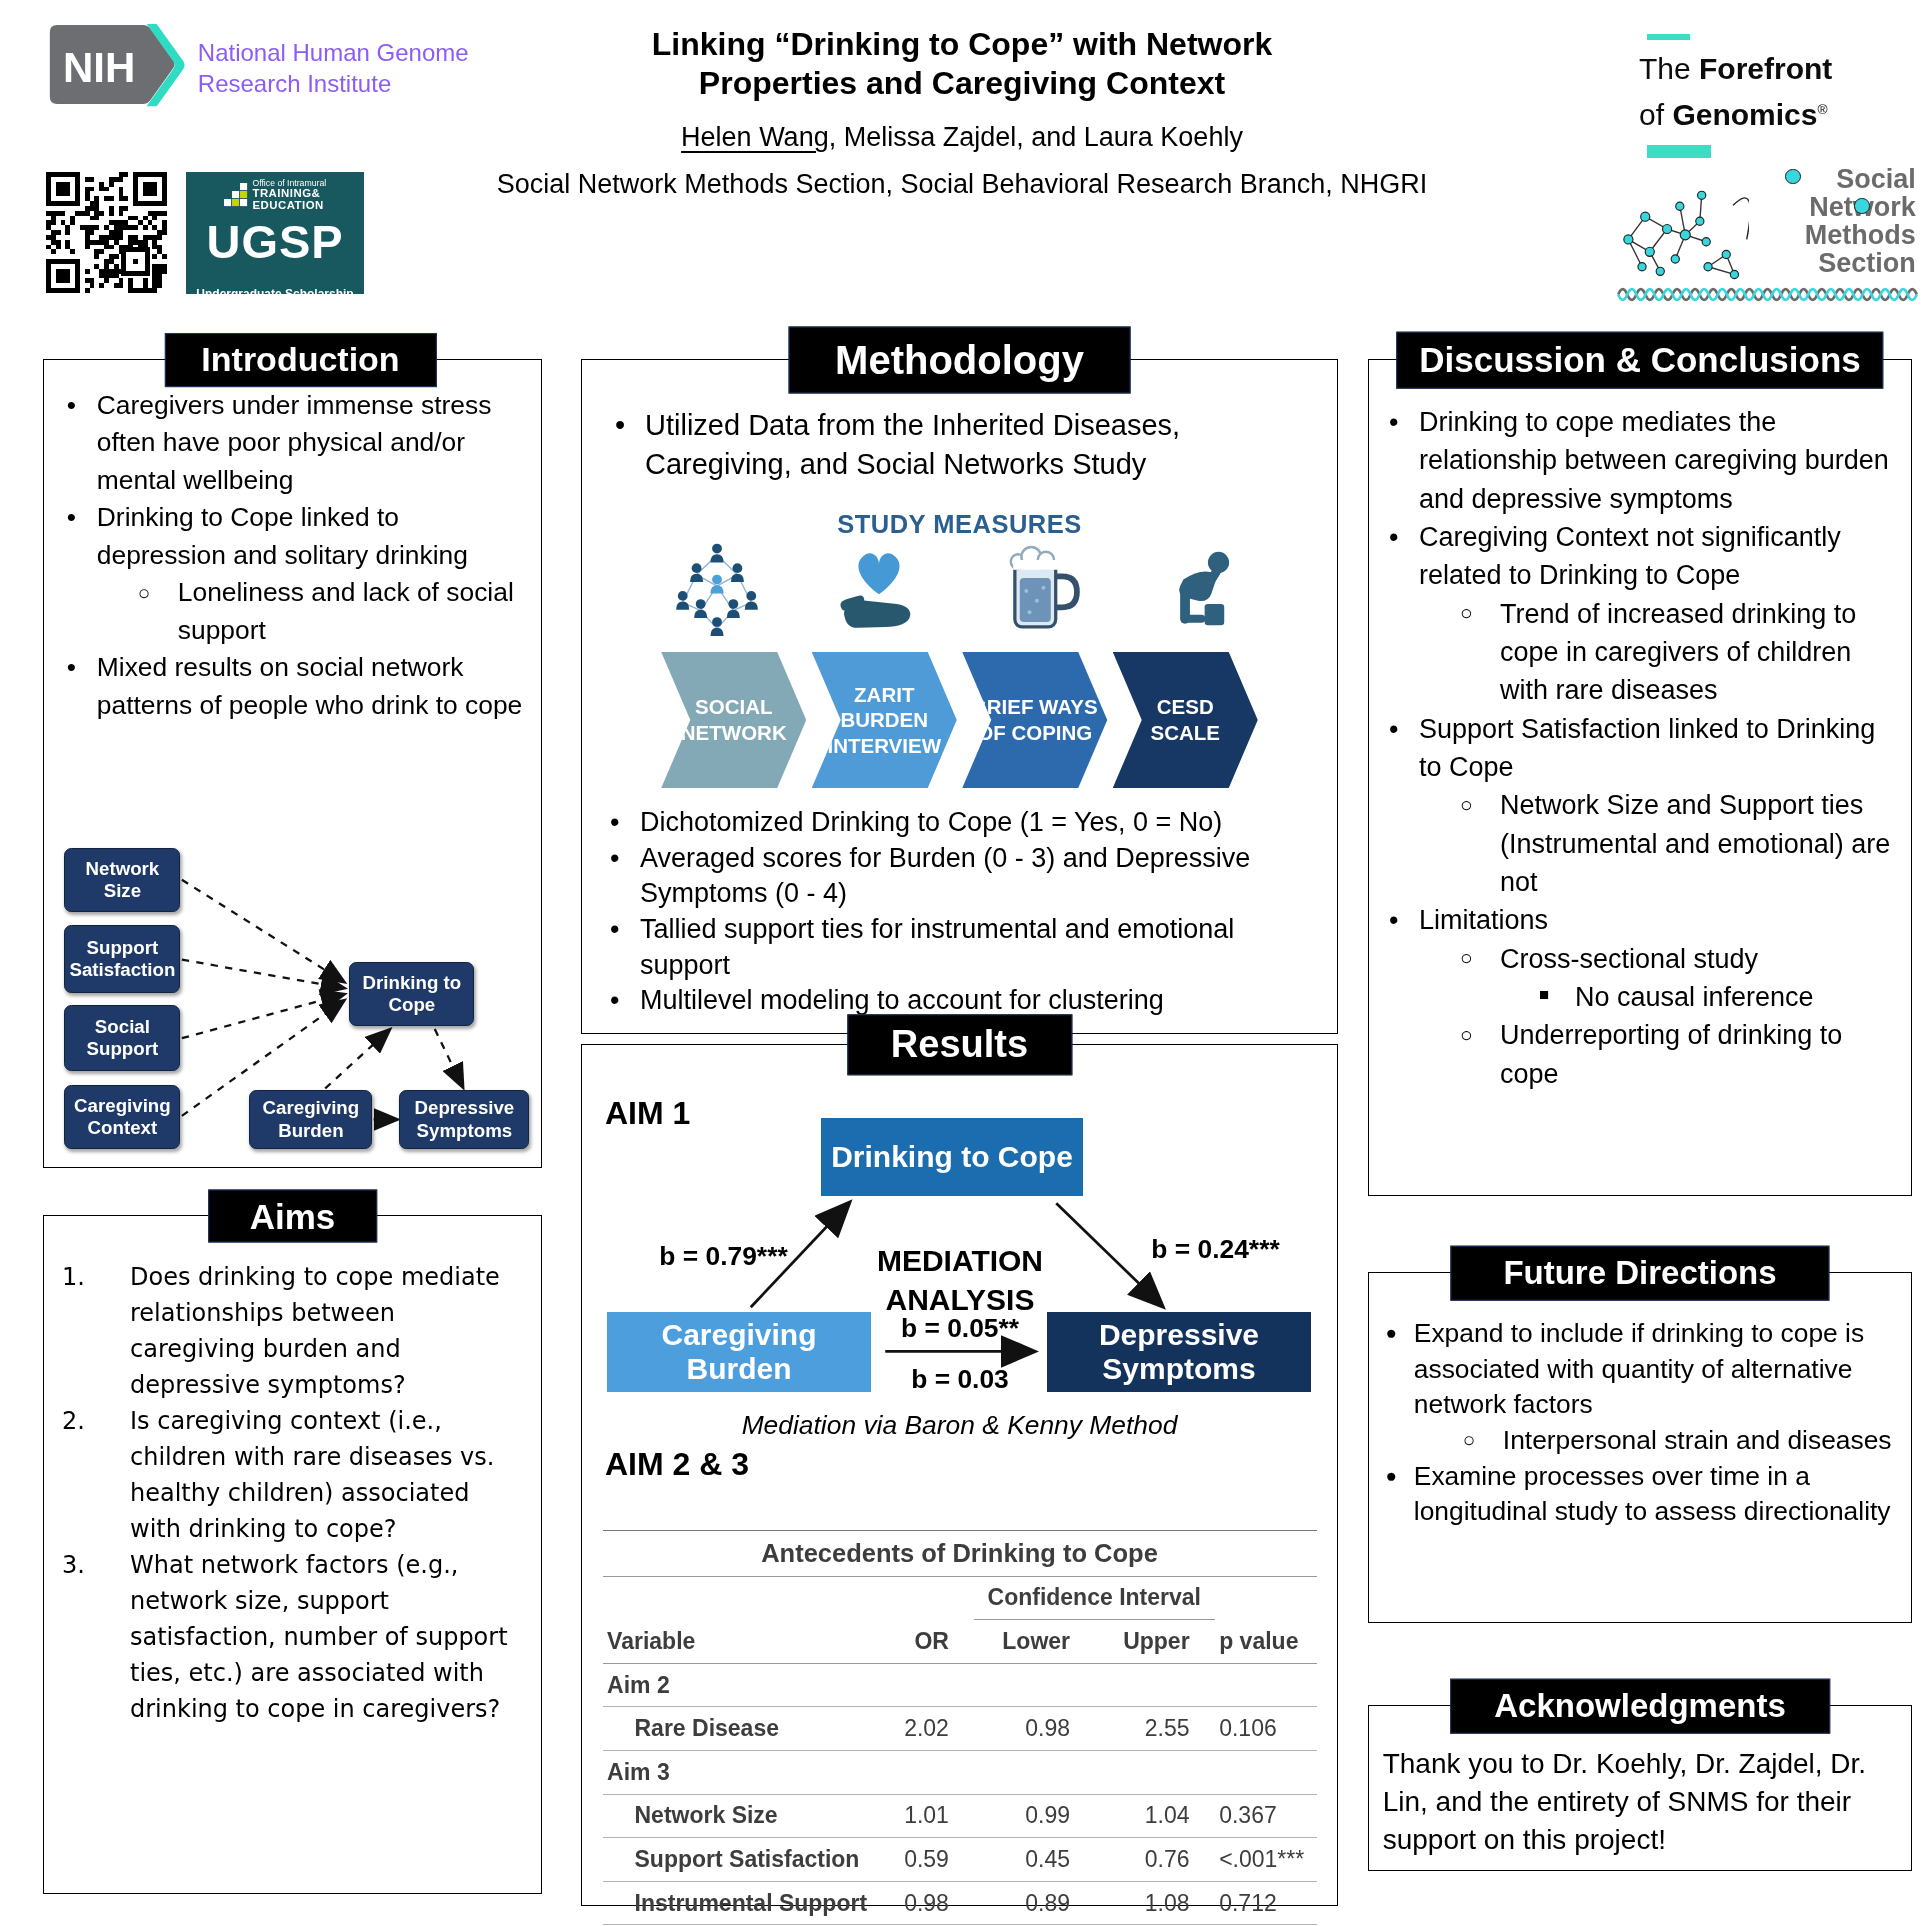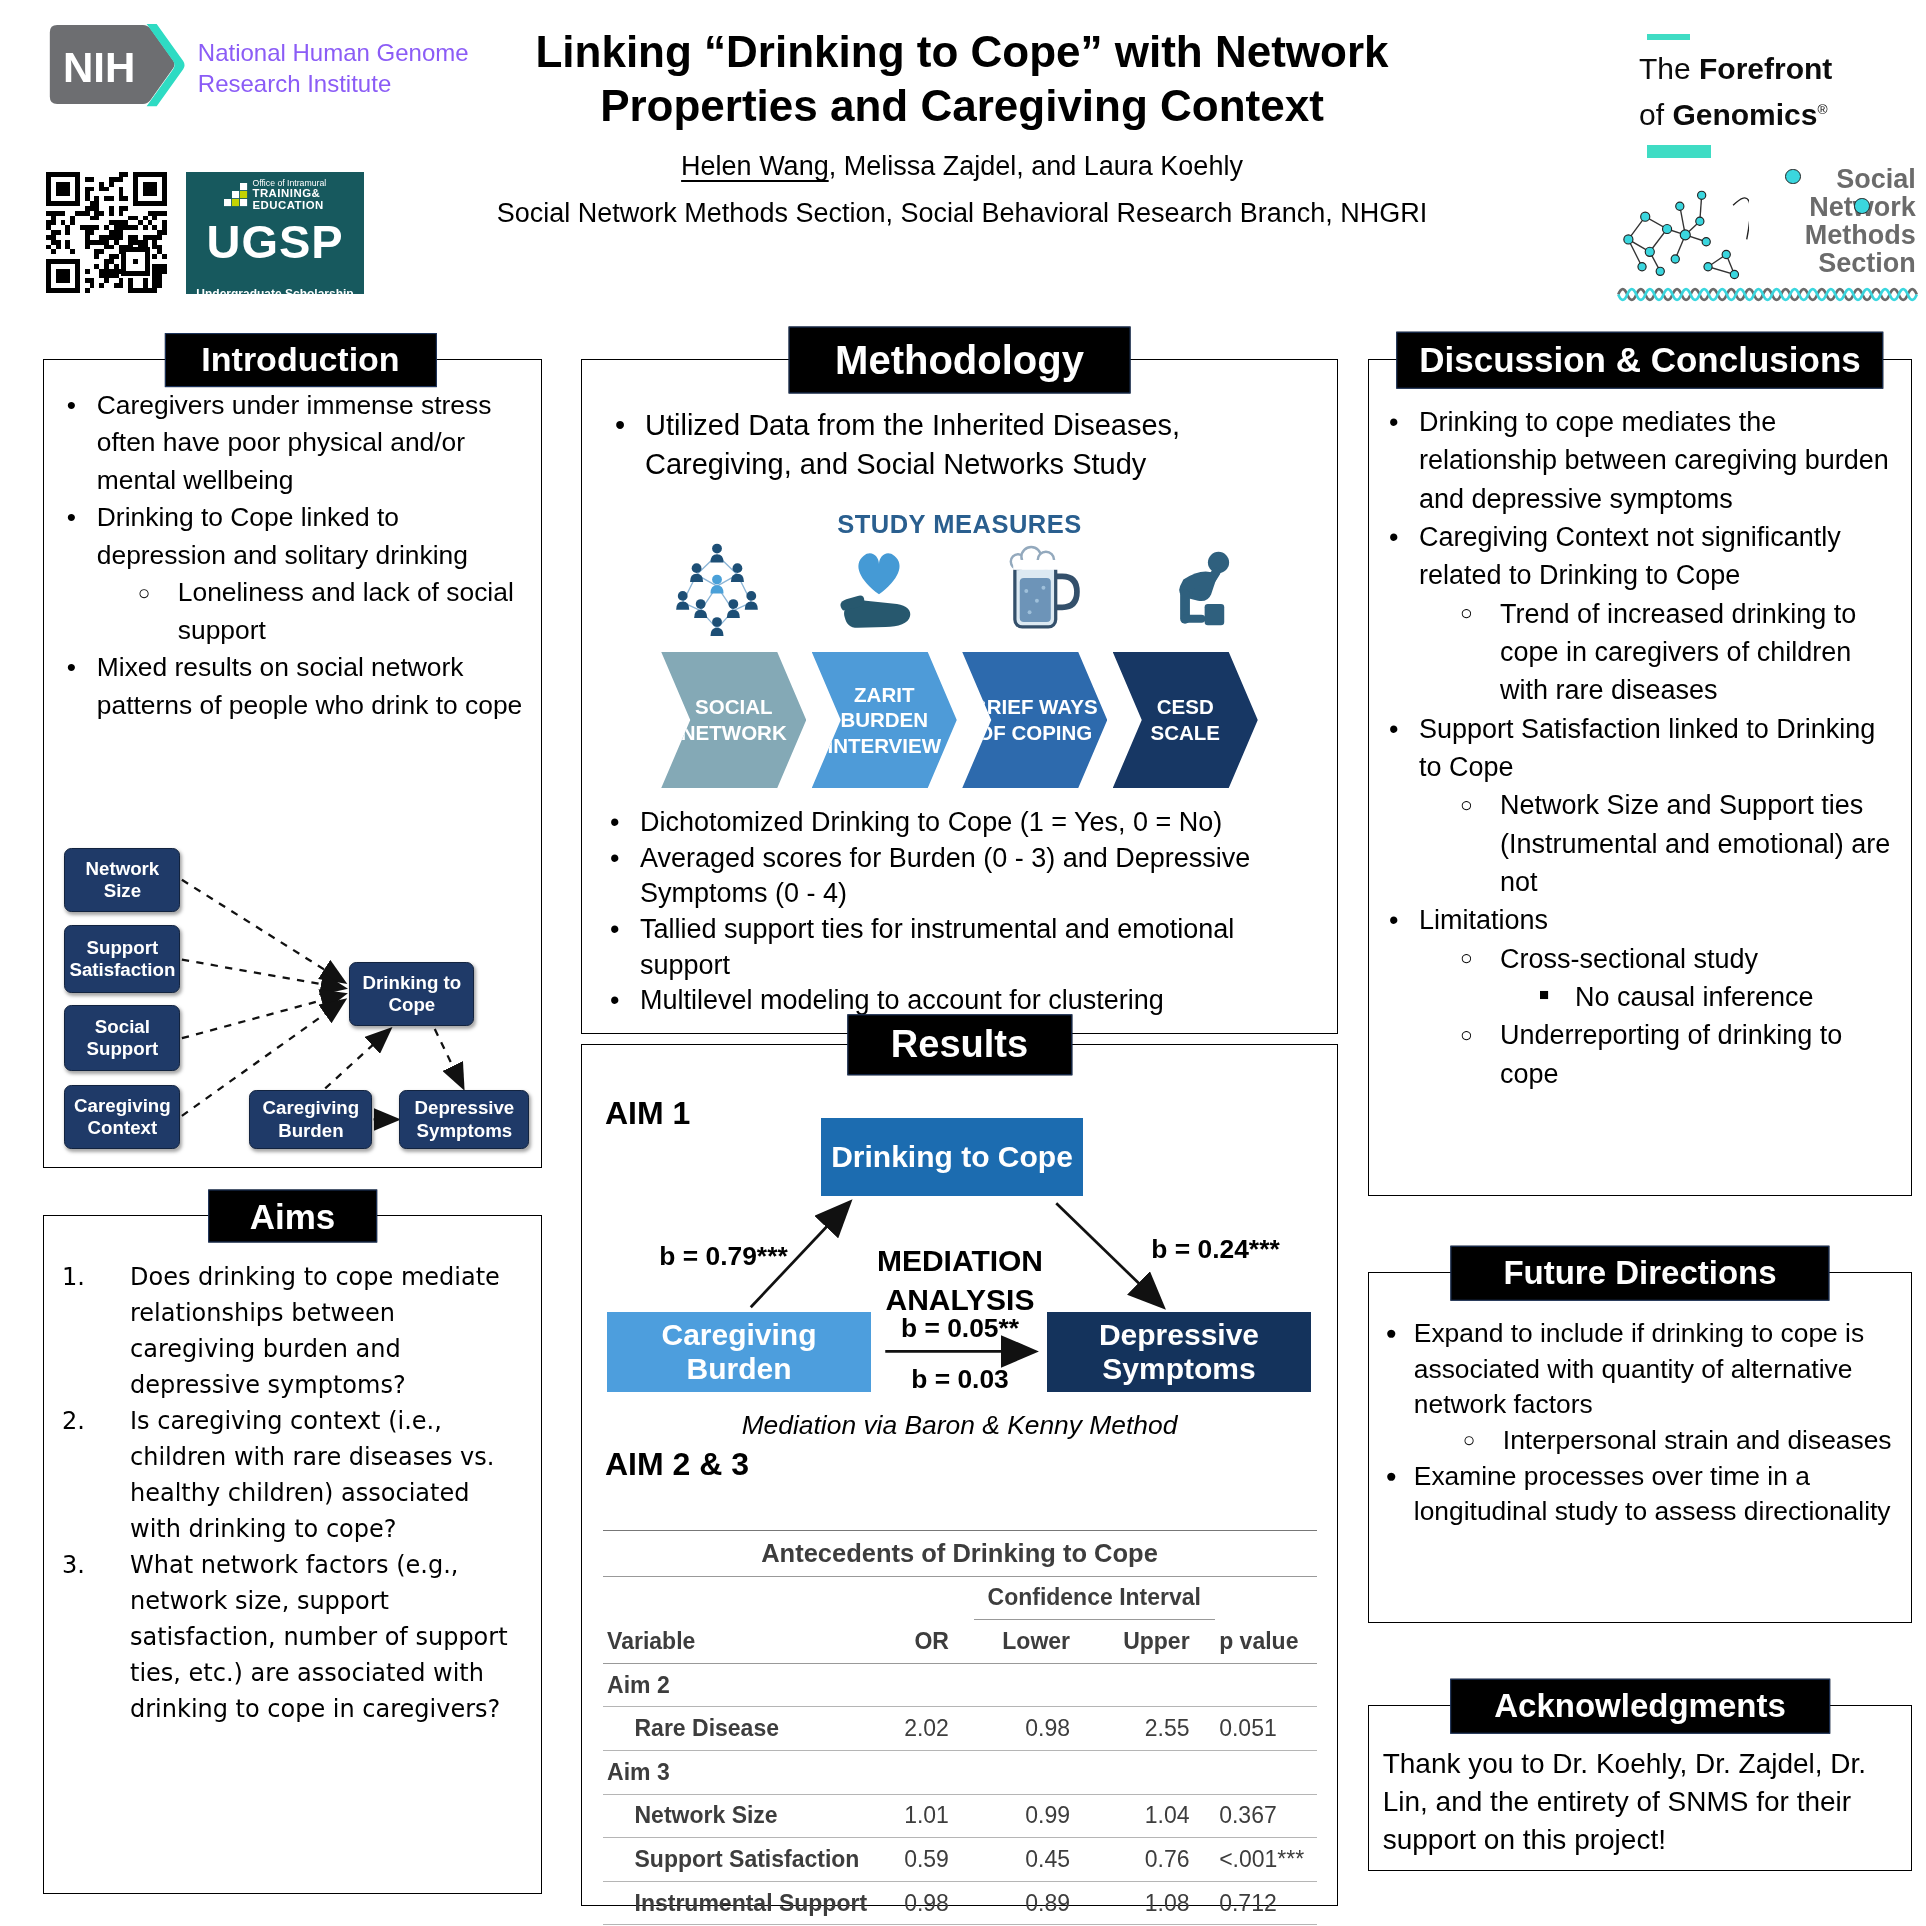--- a/index.html
+++ b/index.html
@@ -12,21 +12,21 @@
   #qr { position:absolute; left:46px; top:172px; width:121px; height:121px; }
   #ugsp { position:absolute; left:186px; top:172px; width:178px; height:122px; background:#17595e; color:#fff; padding:6.4px 4.6px; text-align:center; }
   #ugsp-top { display:flex; justify-content:center; align-items:center; gap:4.6px; }
   #ugsp-top-text { text-align:left; }
   .ugsp-office { font-size:8.7px; }
   .ugsp-train { font-size:11.4px; font-weight:bold; line-height:1.0; letter-spacing:0.5px; }
   #ugsp-acronym { font-size:47px; font-weight:bold; letter-spacing:0.9px; margin-top:2.7px; }
   #ugsp-program { font-size:12px; font-weight:bold; margin-top:18px; }
 
   #title-block { position:absolute; left:410px; top:25px; width:1104px; text-align:center; }
-  .title-line { font-size:44px; font-weight:bold; line-height:1.22; }
+  .title-line { font-size:32px; font-weight:bold; line-height:1.22; }
   #authors { margin-top:19px; font-size:27px; }
   #authors .ul { text-decoration:underline; text-underline-offset:4.6px; }
   #affiliation { margin-top:15.5px; font-size:27px; }
 
   #forefront { position:absolute; left:1639px; top:34px; width:278px; }
   .ff-dash1 { width:43px; height:6px; background:#3fdcc4; margin-left:8.2px; }
   .ff-line { font-size:30px; margin-top:12px; color:#0c0c0c; }
   .ff-bold { font-weight:800; }
   .ff-reg { font-size:13.7px; vertical-align:super; }
   .ff-dash2 { width:64px; height:12.8px; background:#3fdcc4; margin-left:8.2px; margin-top:12.8px; }
@@ -602,21 +602,21 @@
         <th class="t-p">p value</th>
       </tr>
       <tr class="t-rule">
             <td class="t-sect" colspan="5">Aim 2</td>
           </tr>
       <tr class="t-rule">
         <td class="t-var">Rare Disease</td>
         <td class="t-num">2.02</td>
         <td class="t-num">0.98</td>
         <td class="t-num">2.55</td>
-        <td class="t-p">0.051</td>
+        <td class="t-p">0.106</td>
       </tr>
       <tr class="t-rule">
             <td class="t-sect" colspan="5">Aim 3</td>
           </tr>
       <tr class="t-rule">
         <td class="t-var">Network Size</td>
         <td class="t-num">1.01</td>
         <td class="t-num">0.99</td>
         <td class="t-num">1.04</td>
         <td class="t-p">0.367</td>

